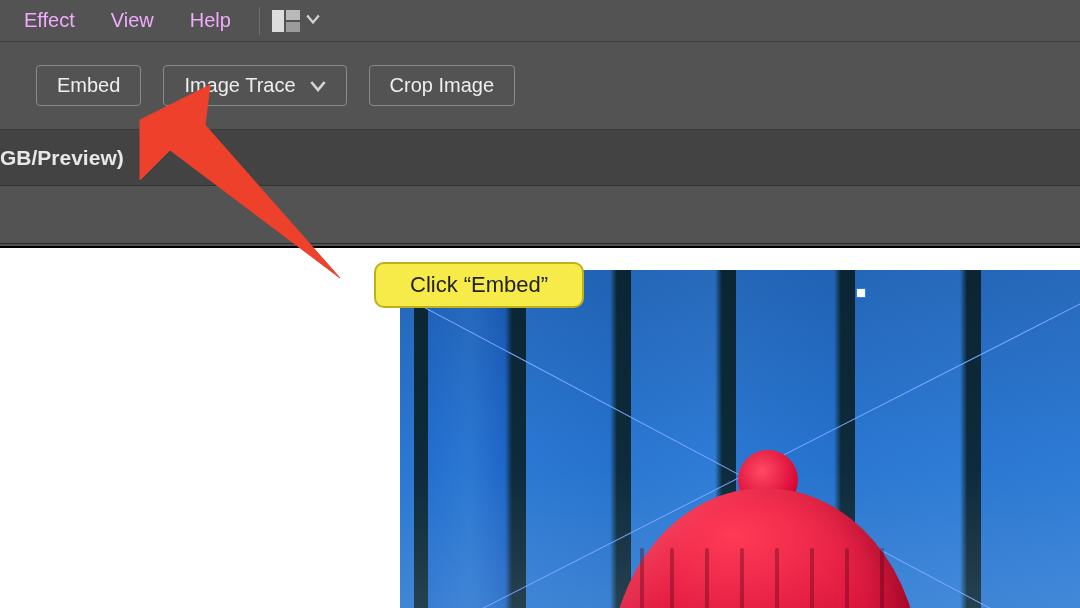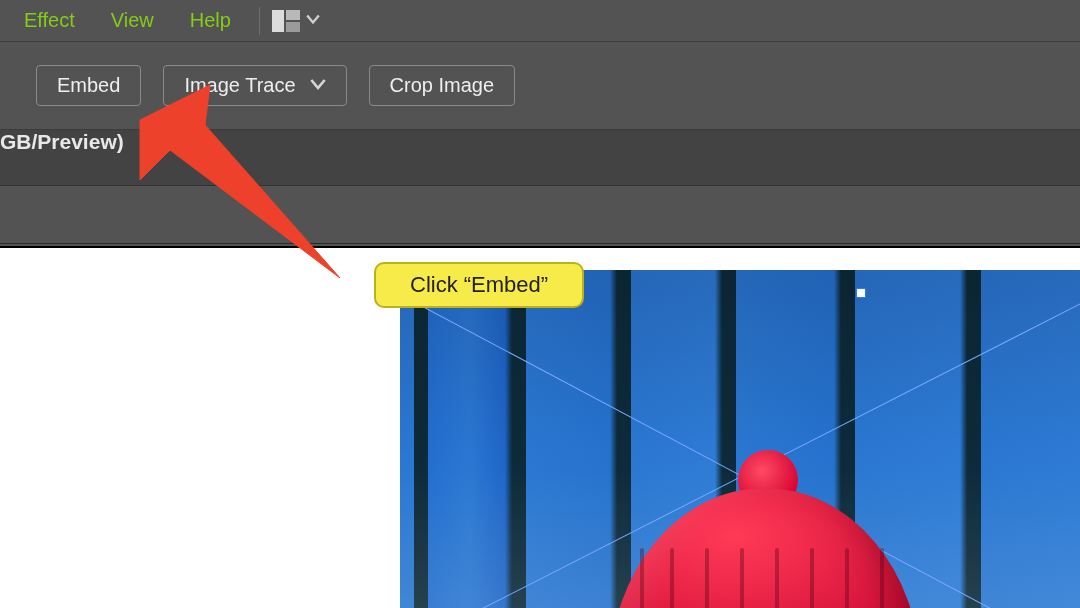--- a/index.html
+++ b/index.html
@@ -16,21 +16,21 @@
   .menubar {
     height: 42px;
     background: #535353;
     display: flex;
     align-items: center;
     padding: 0 6px;
     gap: 0;
     border-bottom: 1px solid #3e3e3e;
   }
   .menu-item {
-    color: #84cc16;
+    color: #f0abfc;
     font-size: 20px;
     padding: 4px 18px;
     cursor: default;
   }
   .menu-sep {
     width: 1px;
     height: 28px;
     background: #6f6f6f;
     margin: 0 10px;
   }
@@ -62,21 +62,21 @@
   .ctrl-btn {
     border: 1px solid #8a8a8a;
     border-radius: 4px;
     padding: 8px 20px;
     color: #eeeeee;
     font-size: 20px;
     background: transparent;
     font-family: inherit;
     white-space: nowrap;
     display: inline-flex;
-    align-items: center;
+    align-items: flex-end;
     gap: 14px;
   }
   .ctrl-chev {
     color: #d6d6d6;
     font-size: 18px;
     line-height: 1;
   }
   .opacity-wrap {
     margin-left: auto;
     display: flex;
@@ -99,20 +99,21 @@
     border-right: none;
     border-top-left-radius: 4px;
     border-bottom-left-radius: 4px;
   }
 
   
   .tabstrip {
     height: 56px;
     background: #434343;
     display: flex;
+    align-items: center;
     padding: 0 0 0 0;
     border-bottom: 1px solid #323232;
   }
   .doc-tab-label {
     color: #e8e8e8;
     font-size: 21px;
     font-weight: 600;
     padding: 0 6px 0 0;
   }
   .doc-tab-x {

